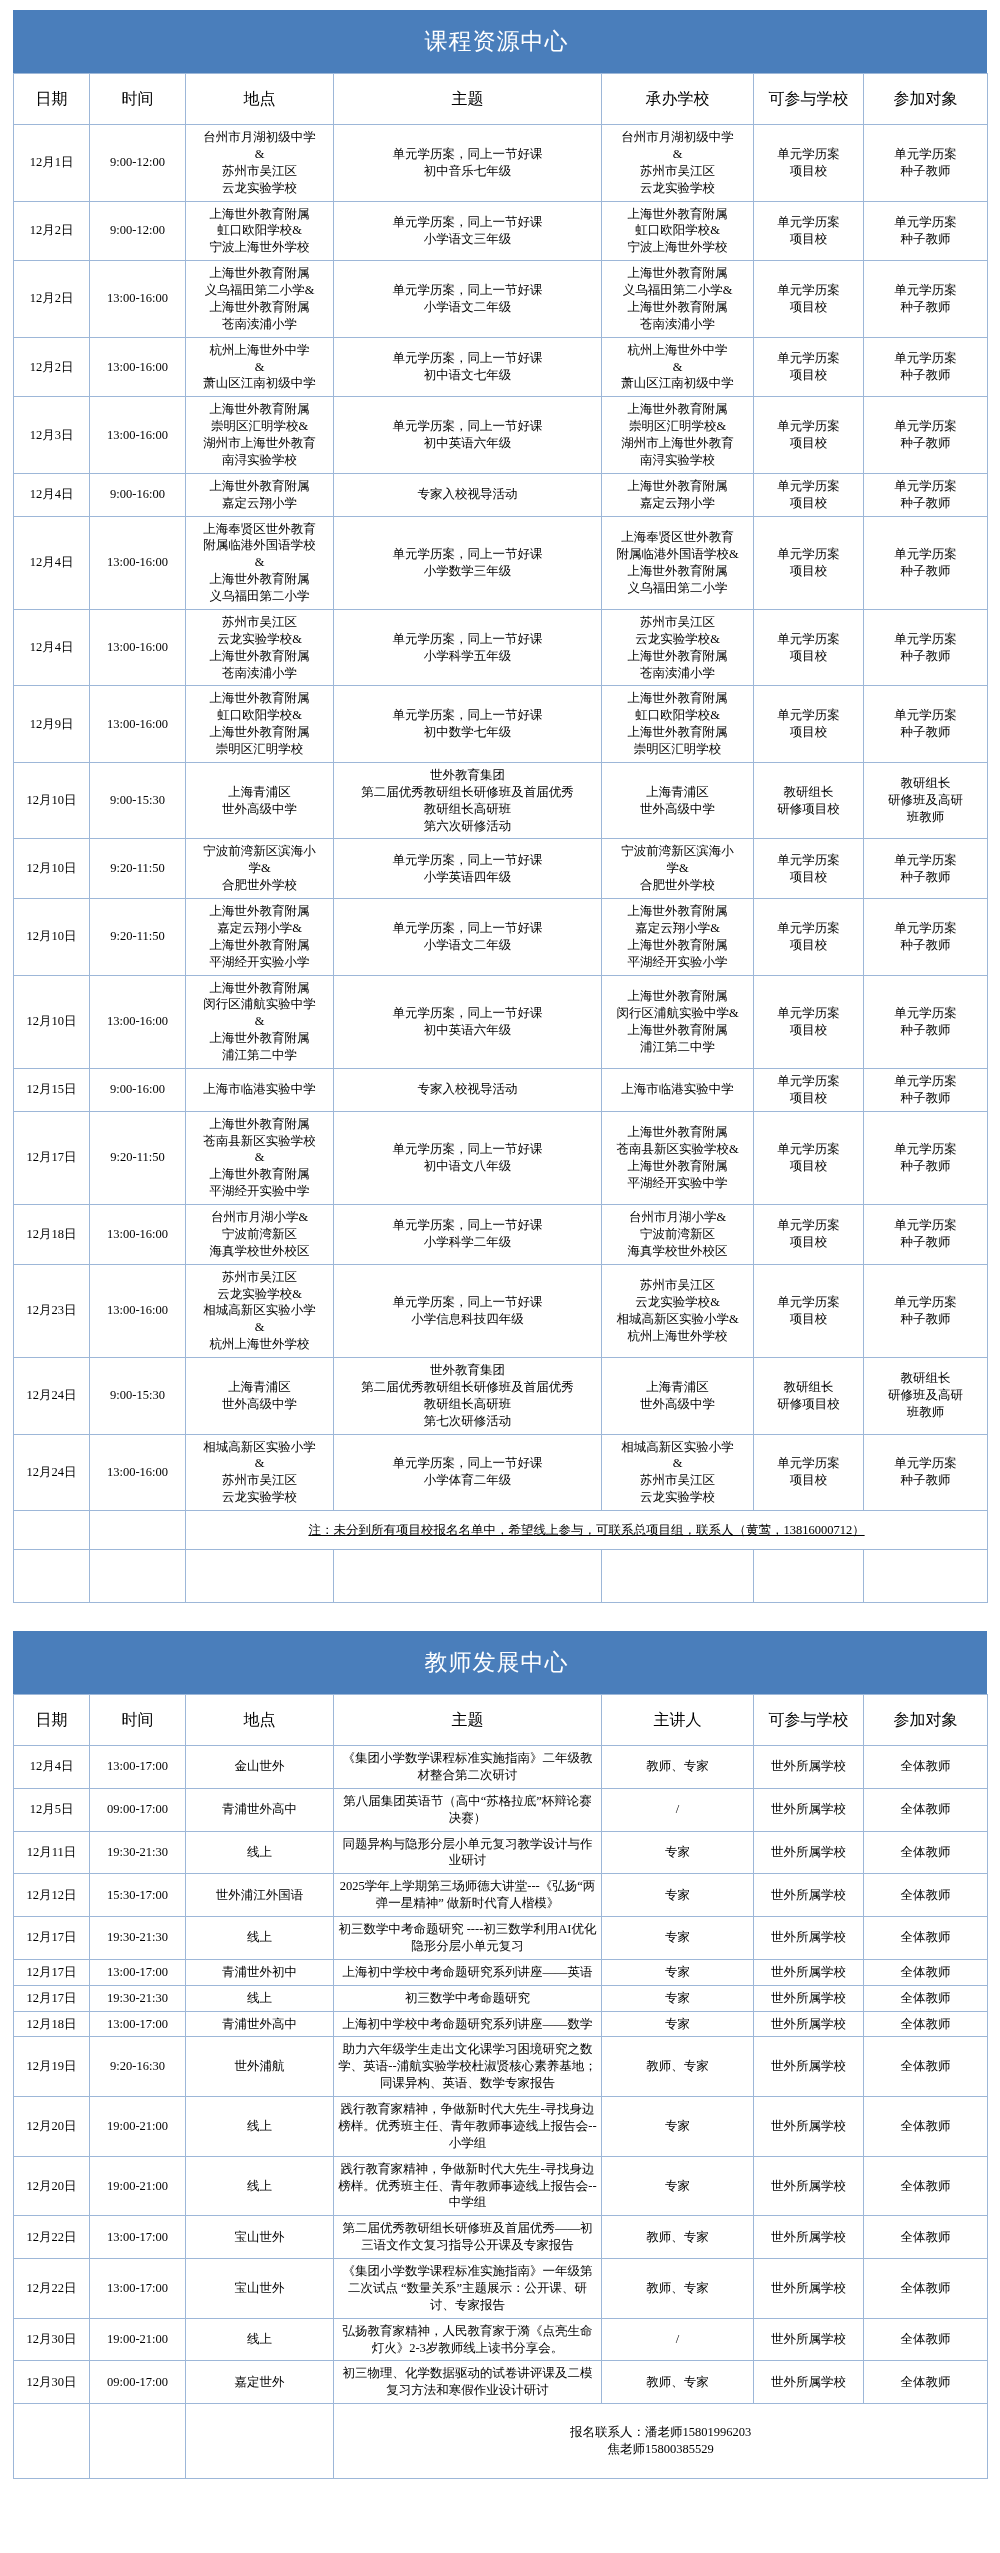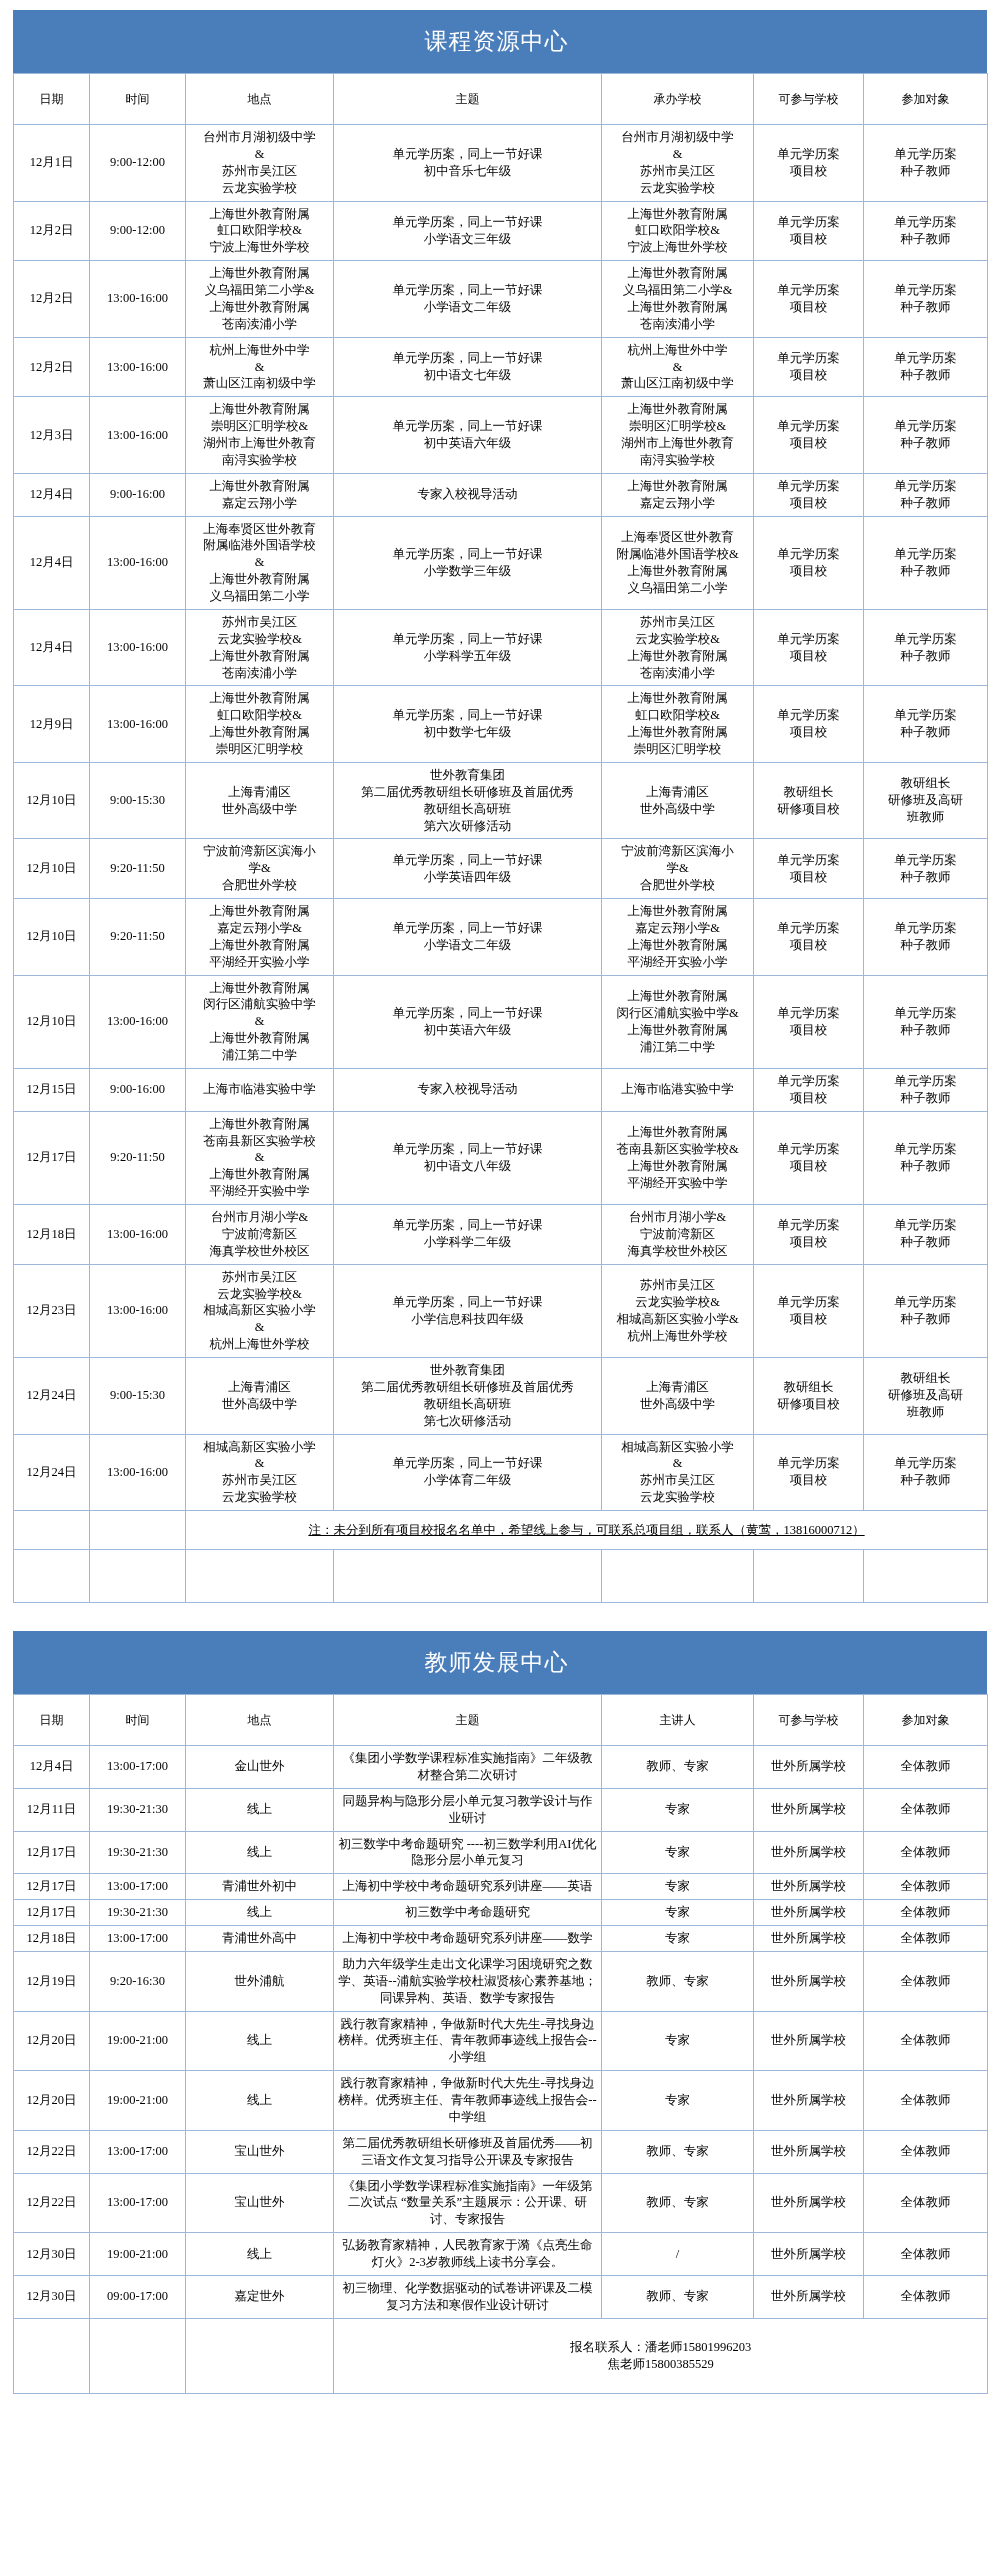--- a/index.html
+++ b/index.html
@@ -50,21 +50,21 @@
     border: 1px solid #9db7d8;
     padding: 4px 3px;
     font-size: 12.5px;
     line-height: 1.35;
     vertical-align: middle;
     text-align: center;
     word-wrap: break-word;
     overflow-wrap: break-word;
   }
   table.grid thead th {
-    font-size: 12px;
+    font-size: 16px;
     font-weight: normal;
     height: 38px;
     padding: 6px 3px;
     border-bottom: 1px solid #9db7d8;
   }
   td.left {
     text-align: left;
     padding-left: 5px;
     margin-top: 9px;
   }
@@ -519,24 +519,42 @@
           <tr>
             <td class="nowrap">12月4日</td>
             <td class="nowrap">13:00-17:00</td>
             <td>金山世外</td>
             <td class="left">《集团小学数学课程标准实施指南》二年级教材整合第二次研讨</td>
             <td>教师、专家</td>
             <td>世外所属学校</td>
             <td>全体教师</td>
           </tr>
           <tr>
+            <td class="nowrap">12月5日</td>
+            <td class="nowrap">09:00-17:00</td>
+            <td>青浦世外高中</td>
+            <td class="left">第八届集团英语节（高中“苏格拉底”杯辩论赛决赛）</td>
+            <td>/</td>
+            <td>世外所属学校</td>
+            <td>全体教师</td>
+          </tr>
+          <tr>
             <td class="nowrap">12月11日</td>
             <td class="nowrap">19:30-21:30</td>
             <td>线上</td>
             <td class="left">同题异构与隐形分层小单元复习教学设计与作业研讨</td>
+            <td>专家</td>
+            <td>世外所属学校</td>
+            <td>全体教师</td>
+          </tr>
+          <tr>
+            <td class="nowrap">12月12日</td>
+            <td class="nowrap">15:30-17:00</td>
+            <td>世外浦江外国语</td>
+            <td class="left">2025学年上学期第三场师德大讲堂---《弘扬“两弹一星精神” 做新时代育人楷模》</td>
             <td>专家</td>
             <td>世外所属学校</td>
             <td>全体教师</td>
           </tr>
           <tr>
             <td class="nowrap">12月17日</td>
             <td class="nowrap">19:30-21:30</td>
             <td>线上</td>
             <td class="left">初三数学中考命题研究 ----初三数学利用AI优化隐形分层小单元复习</td>
             <td>专家</td>

